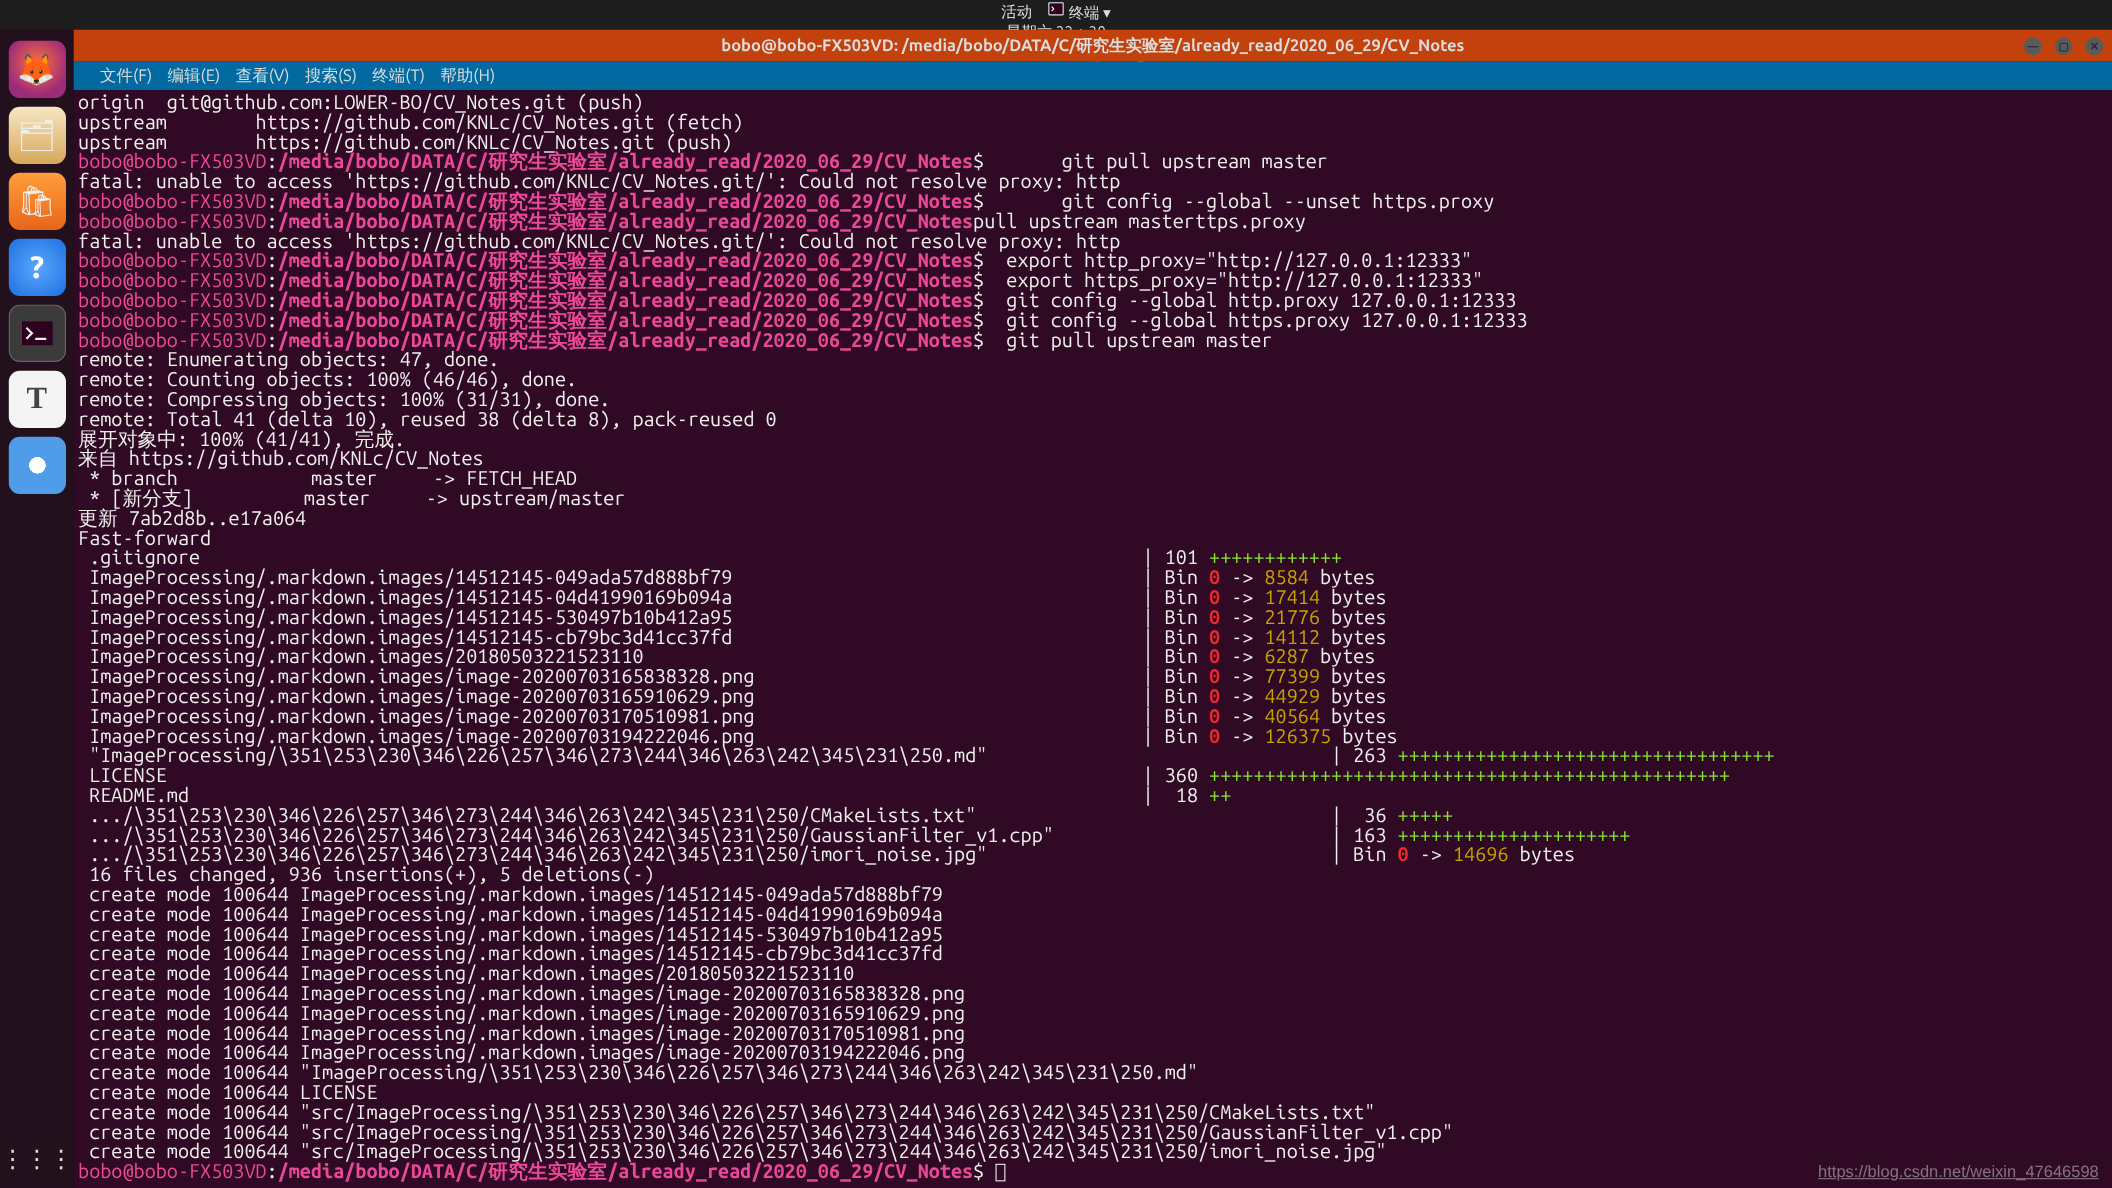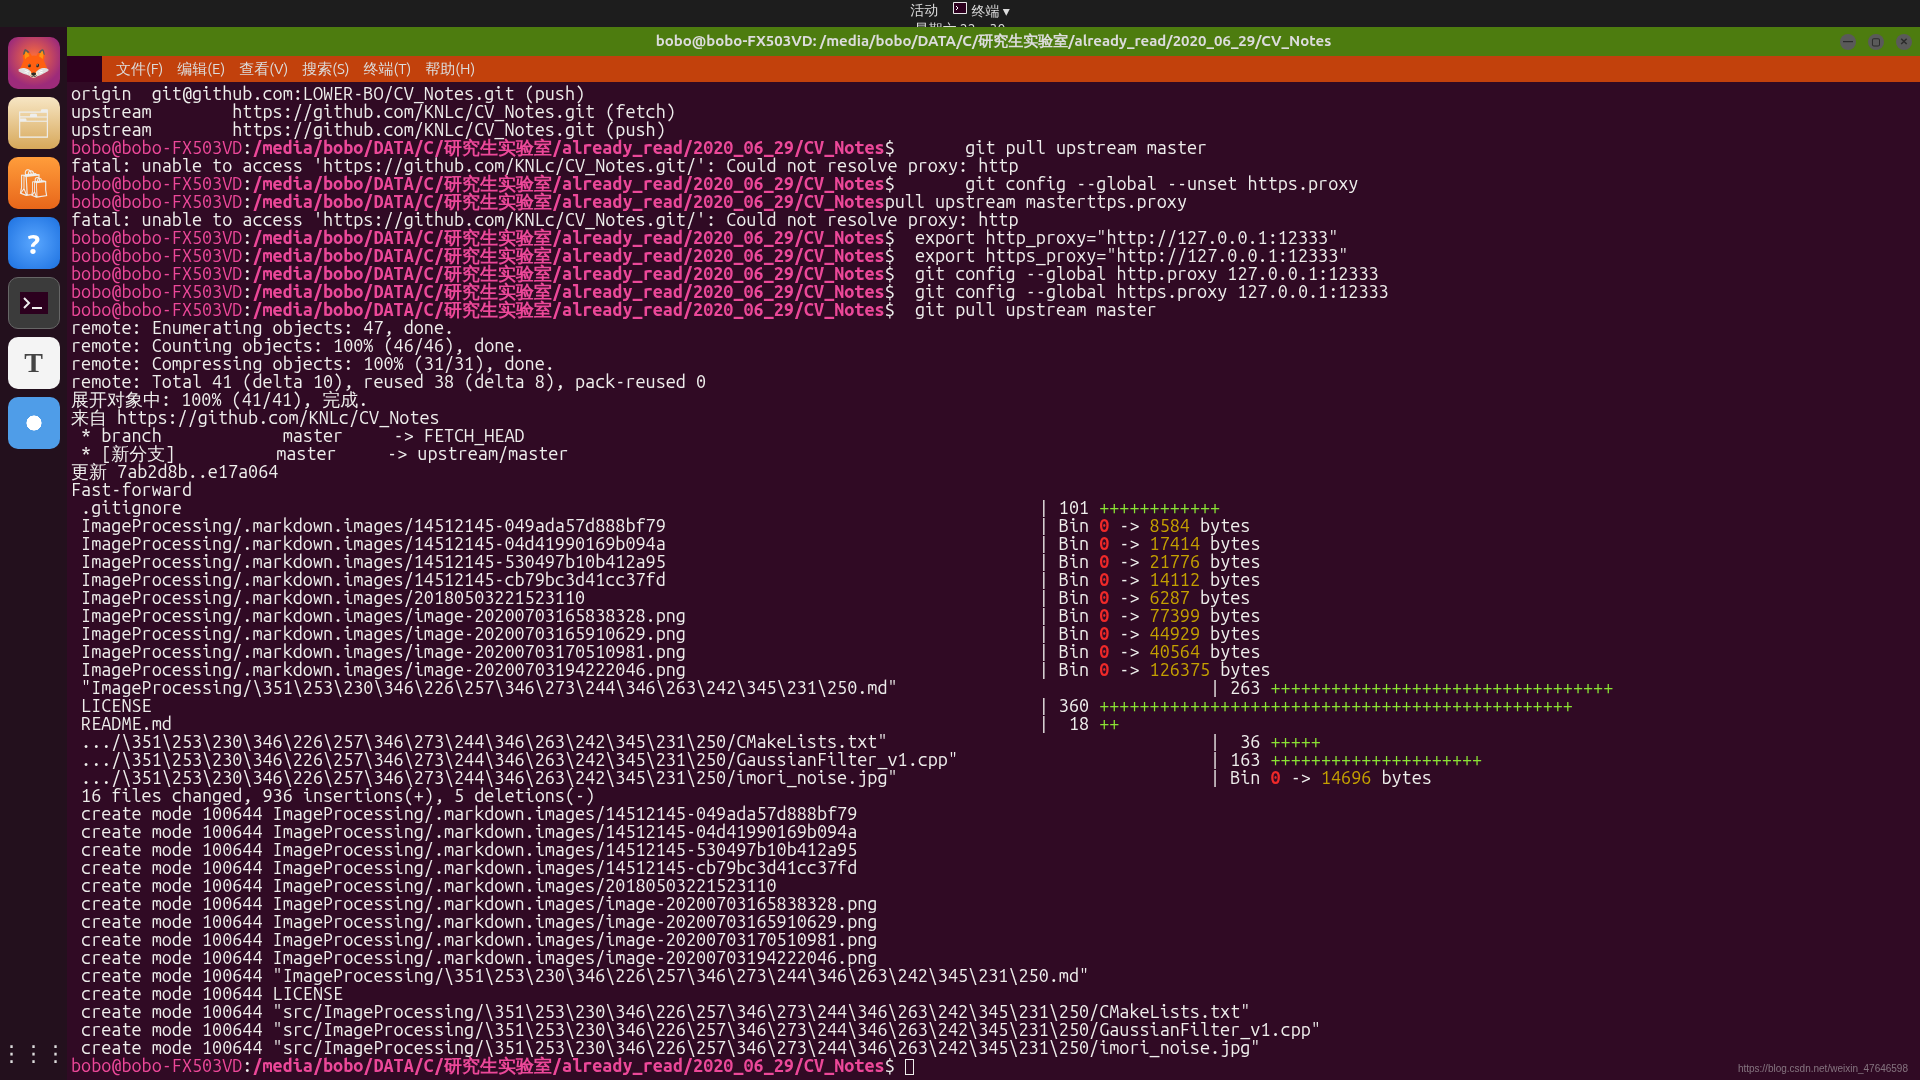--- a/index.html
+++ b/index.html
@@ -18,32 +18,32 @@
     background:#1d1d1d; color:#dcdcdc;
     display:flex; align-items:center; justify-content:space-between;
     padding:0 10px; font-family:"Ubuntu",sans-serif; font-size:14px;flex-direction:column;
   }
   .topbar .left, .topbar .center, .topbar .right { display:flex; align-items:center; gap:14px; }
   .topbar .right { gap:18px; }
   .topbar .ico { display:inline-block; width:16px; height:16px; }
   
   .titlebar {
     position:absolute; top:27px; left:67px; right:0; height:29px;
-    background:#4d7c0f; color:#dcdcdc;
+    background:#c2410c; color:#dcdcdc;
     display:flex; align-items:center; justify-content:center;
     font-family:"Ubuntu",sans-serif; font-size:15px; font-weight:bold;
   }
   .titlebar .ctrls { position:absolute; right:8px; display:flex; gap:12px; }
   .titlebar .ctrl { width:16px; height:16px; border-radius:8px; background:#5a5a5a; display:flex; align-items:center; justify-content:center; font-size:10px; color:#2b2b2b;}
   
   .menubar {
     position:absolute; top:56px; left:67px; right:0; height:26px;
-    background:#c2410c; color:#dcdcdc;
-    display:flex; align-items:center; gap:6px; padding:0 10px;
-    font-family:"Ubuntu",sans-serif; font-size:15px;margin-left:35px;
+    background:#0369a1; color:#dcdcdc;
+    display:flex; align-items:center; gap:6px; padding:0 20px;
+    font-family:"Ubuntu",sans-serif; font-size:15px;
   }
   .menubar span { padding:2px 4px; }
   
   .dock {
     position:absolute; top:27px; left:0; bottom:0; width:67px;
     background:rgba(30,30,30,0.55);
     display:flex; flex-direction:column; align-items:center; padding-top:10px; gap:8px;
   }
   .dock .app { width:52px; height:52px; border-radius:10px; display:flex; align-items:center; justify-content:center; font-size:28px;}
   .dock .grid-btn { position:absolute; bottom:14px; left:50%; transform:translateX(-50%); color:#ddd; font-size:22px;}
@@ -59,21 +59,21 @@
   .g { color:#ec4899; font-weight:normal; }
   .b { color:#ec4899; font-weight:bold; }
   .w { color:#eeeeec; }
   .r { color:#ef2929; font-weight:bold; }
   .gp{ color:#8ae234; }
   .yp{ color:#c4a000;margin-top:43px; }
   .cursor-box { display:inline-block; width:9px; height:16px; border:1px solid #eeeeec; vertical-align:middle; }
   .watermark {
     position:absolute; right:12px; bottom:6px;
     color:rgba(200,200,200,0.55);
-    font-family:sans-serif; font-size:10px;
+    font-family:sans-serif; font-size:15px;text-decoration:underline;
   }
 </style>
 </head>
 <body>
 
 <div class="topbar">
   <div class="left">
     <span>活动</span>
     <span><svg class="ico" viewBox="0 0 16 16">
           <rect x="1" y="2" width="14" height="12" rx="1" fill="#fff" opacity="0.9"></rect>

